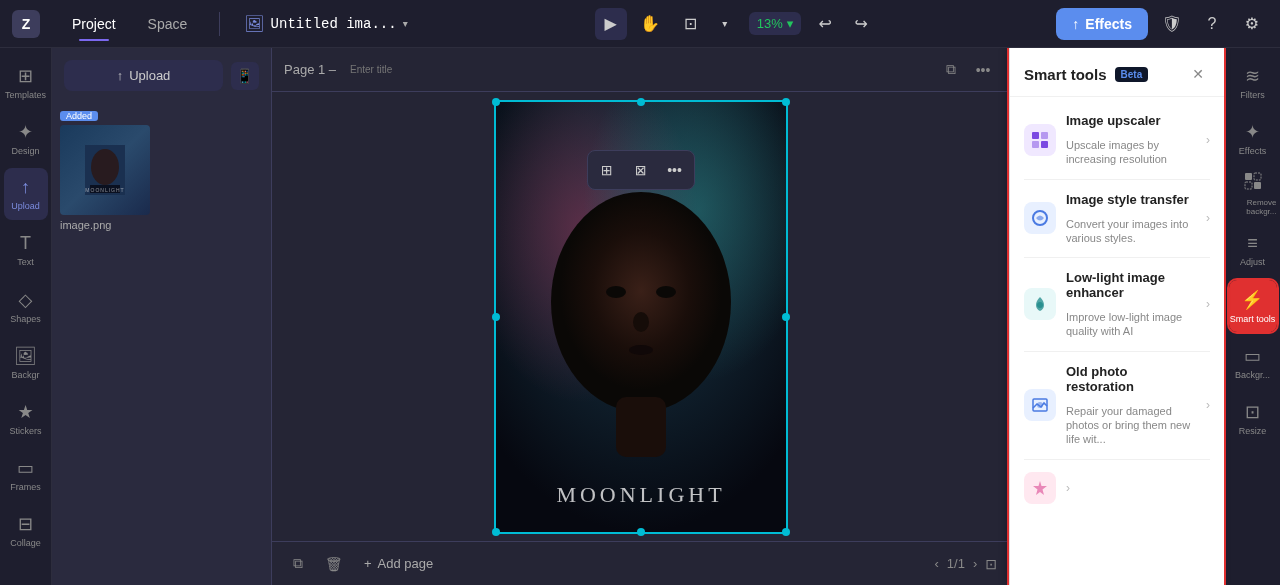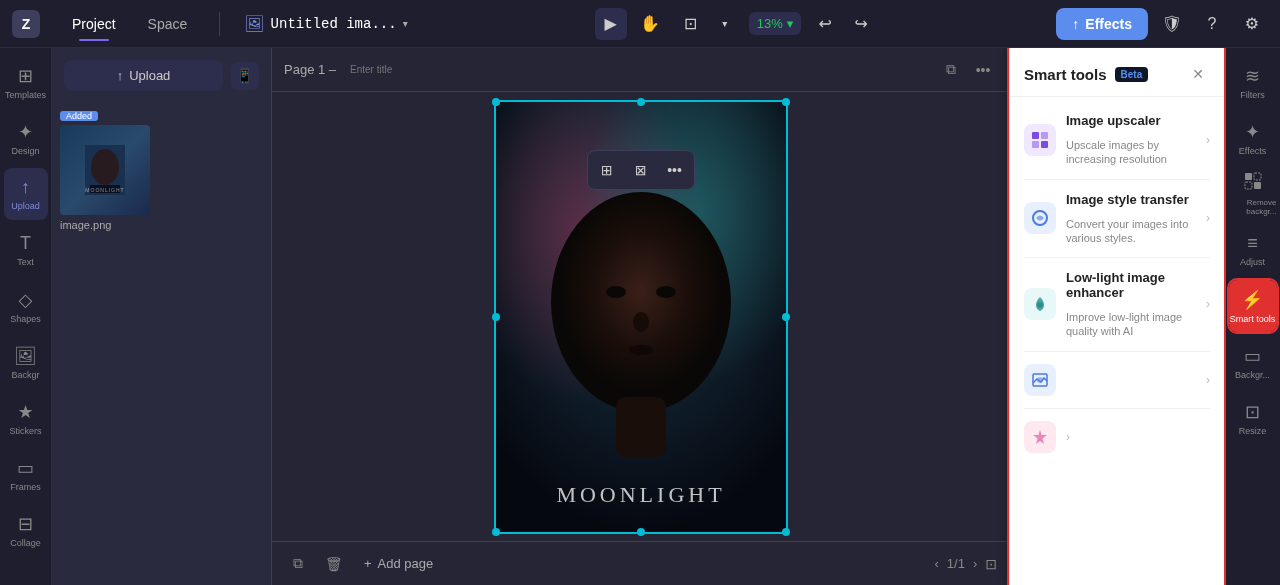--- a/index.html
+++ b/index.html
@@ -353,20 +353,22 @@
 
       <div class="smart-tool-item">
         <div class="smart-tool-icon blue">
           <svg width="18" height="18" viewBox="0 0 18 18">
               <rect x="2" y="3" width="14" height="12" rx="1" fill="none" stroke="#4a7ae2" stroke-width="1.5"></rect>
               <circle cx="9" cy="9" r="3" fill="#4a7ae2" opacity="0.5"></circle>
               <path d="M2 12 L6 8 L10 11 L13 7 L16 10" stroke="#4a7ae2" stroke-width="1.5" fill="none"></path>
             </svg>
         </div>
         <div class="smart-tool-text">
+          <div class="smart-tool-name">Old photo restoration</div>
+          <div class="smart-tool-desc">Repair your damaged photos or bring them new life wit...</div>
         </div>
         <span class="smart-tool-arrow">›</span>
       </div>
 
       <div class="smart-tool-divider"></div>
 
       <div class="smart-tool-item">
         <div class="smart-tool-icon pink">
           <svg width="18" height="18" viewBox="0 0 18 18">
               <path d="M9 2 L10.5 7 L16 7 L11.5 10.5 L13 16 L9 13 L5 16 L6.5 10.5 L2 7 L7.5 7 Z" fill="#e060a0" opacity="0.7"></path>

